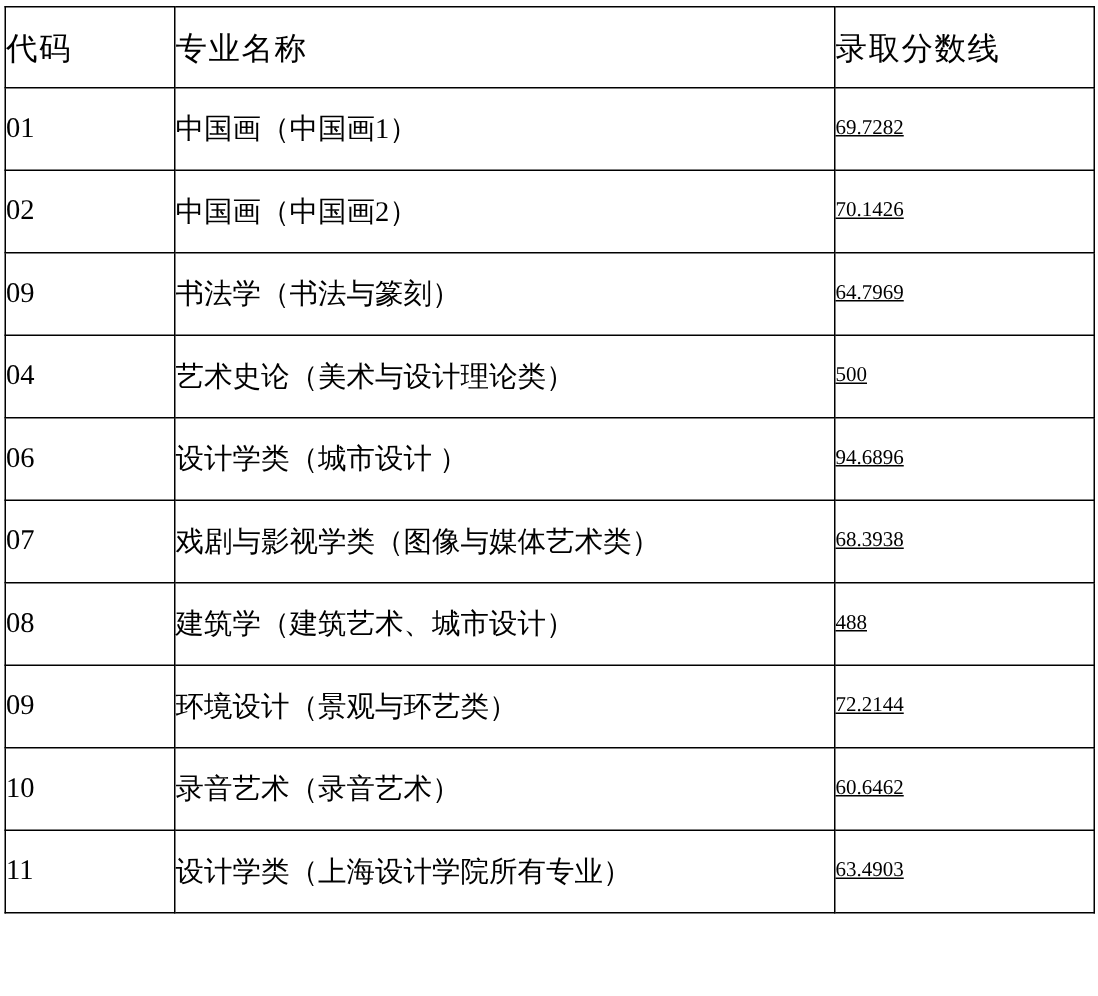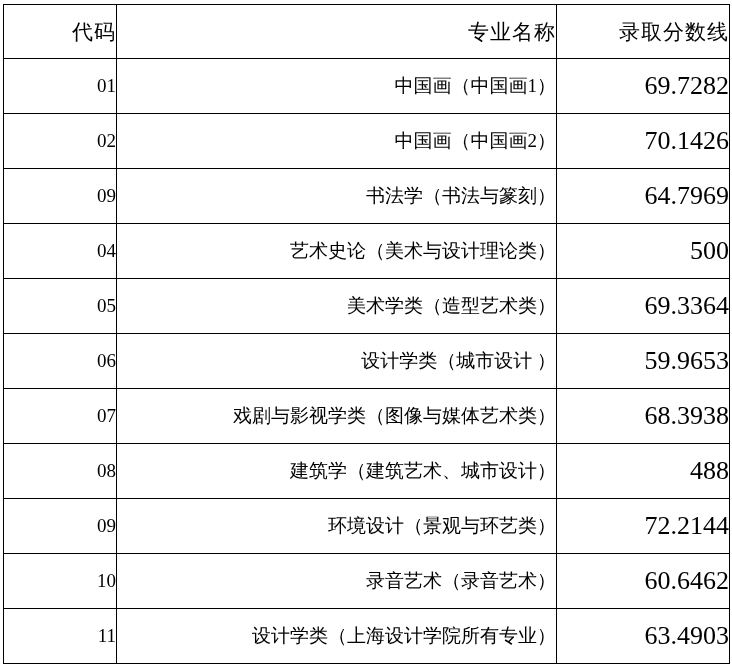--- a/index.html
+++ b/index.html
@@ -23,21 +23,21 @@
   table.score-table {
     border-collapse: collapse;
     width: 726px;
     margin: 4px 0 0 3px;
     table-layout: fixed;
   }
   table.score-table th,
   table.score-table td {
     border: 1px solid #000000;
     background: #ffffff;
-    text-align: right;
+    text-align: left;
     vertical-align: middle;
     font-weight: normal;
     padding: 0;
   }
   col.c-code { width: 113px; }
   col.c-major { width: 440px; }
   col.c-score { width: 173px; }
 
   thead th {
     height: 53px;
@@ -53,22 +53,23 @@
     font-family: "Liberation Serif", "DejaVu Serif", serif;
   }
   td.major-cell {
     text-align: left;
     padding-left: 22px;
     font-size: 19px;
     white-space: nowrap;
     margin-left: 36px;
   }
   td.score-cell {
-    font-size: 26px;
+    font-size: 14px;
     font-family: "Liberation Serif", "DejaVu Serif", serif;
+    text-decoration: underline;
   }
   .watermark {
     position: absolute;
     left: 0;
     right: 0;
     top: 310px;
     text-align: center;
     font-size: 30px;
     color: rgba(120,120,120,0.13);
     letter-spacing: 6px;
@@ -111,28 +112,23 @@
         <td class="code-cell">09</td>
         <td class="major-cell">书法学（书法与篆刻）</td>
         <td class="score-cell">64.7969</td>
       </tr>
       <tr>
         <td class="code-cell">04</td>
         <td class="major-cell">艺术史论（美术与设计理论类）</td>
         <td class="score-cell">500</td>
       </tr>
       <tr>
-        <td class="code-cell">05</td>
-        <td class="major-cell">美术学类（造型艺术类）</td>
-        <td class="score-cell">69.3364</td>
-      </tr>
-      <tr>
         <td class="code-cell">06</td>
         <td class="major-cell">设计学类（城市设计 ）</td>
-        <td class="score-cell">59.9653</td>
+        <td class="score-cell">94.6896</td>
       </tr>
       <tr>
         <td class="code-cell">07</td>
         <td class="major-cell">戏剧与影视学类（图像与媒体艺术类）</td>
         <td class="score-cell">68.3938</td>
       </tr>
       <tr>
         <td class="code-cell">08</td>
         <td class="major-cell">建筑学（建筑艺术、城市设计）</td>
         <td class="score-cell">488</td>

